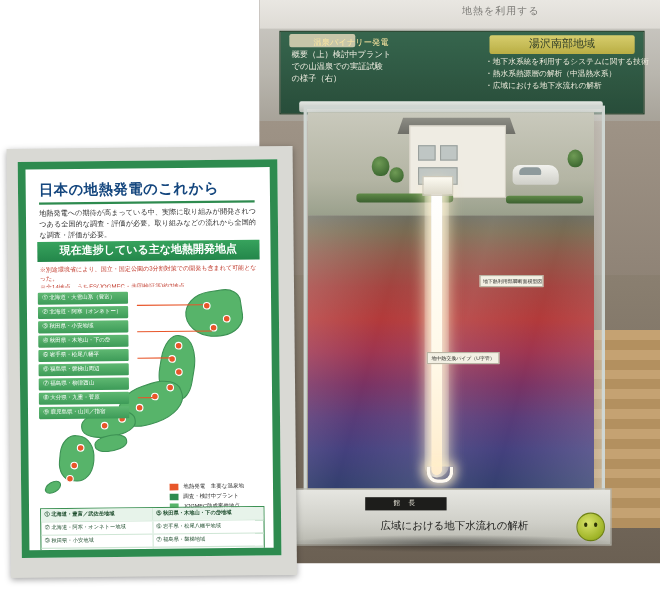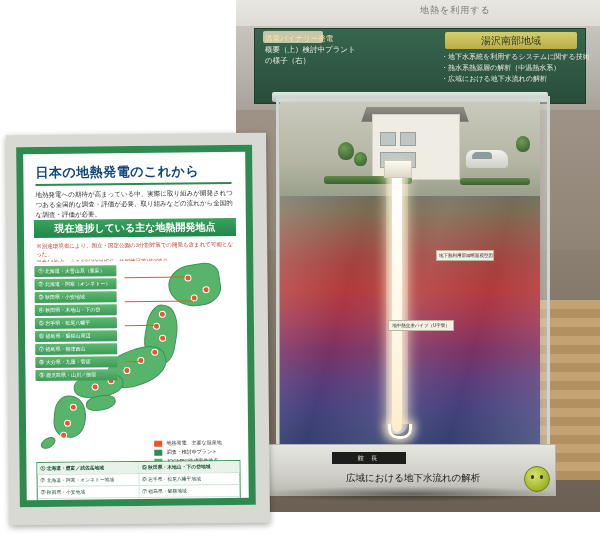--- a/index.html
+++ b/index.html
@@ -86,20 +86,21 @@
     position: absolute;
     left: 10px; top: 4px;
     width: 168px;
     color: #f4f2e6;
     font-size: 7.5px;
     line-height: 11px;
     overflow: hidden;
   }
   .panel-banner .left-col .lead {
     color: #ffe9a0;
+    margin-left: 20px;
   }
   .panel-banner .left-pill {
     position: absolute;
     left: 8px; top: 2px;
     width: 60px; height: 12px;
     background: #d9d3b4;
     border-radius: 2px;
     opacity: .9;
   }
 
@@ -475,20 +476,21 @@
     <div class="wall-top"></div>
     <div class="wall-top-white">
       <span class="jp">地熱を利用する</span>
     </div>
 
     <div class="panel-banner">
       <div class="left-pill"></div>
       <div class="left-col">
         <div class="lead">温泉バイナリー発電</div>
         <div>概要（上）検討中プラント</div>
+        <div>での山温泉での実証試験</div>
         <div>の様子（右）</div>
       </div>
       <div class="ttl">湯沢南部地域</div>
       <div class="bullets">
         <div>・地下水系統を利用するシステムに関する技術</div>
         <div>・熱水系熱源層の解析（中温熱水系）</div>
         <div>・広域における地下水流れの解析</div>
       </div>
     </div>
 

